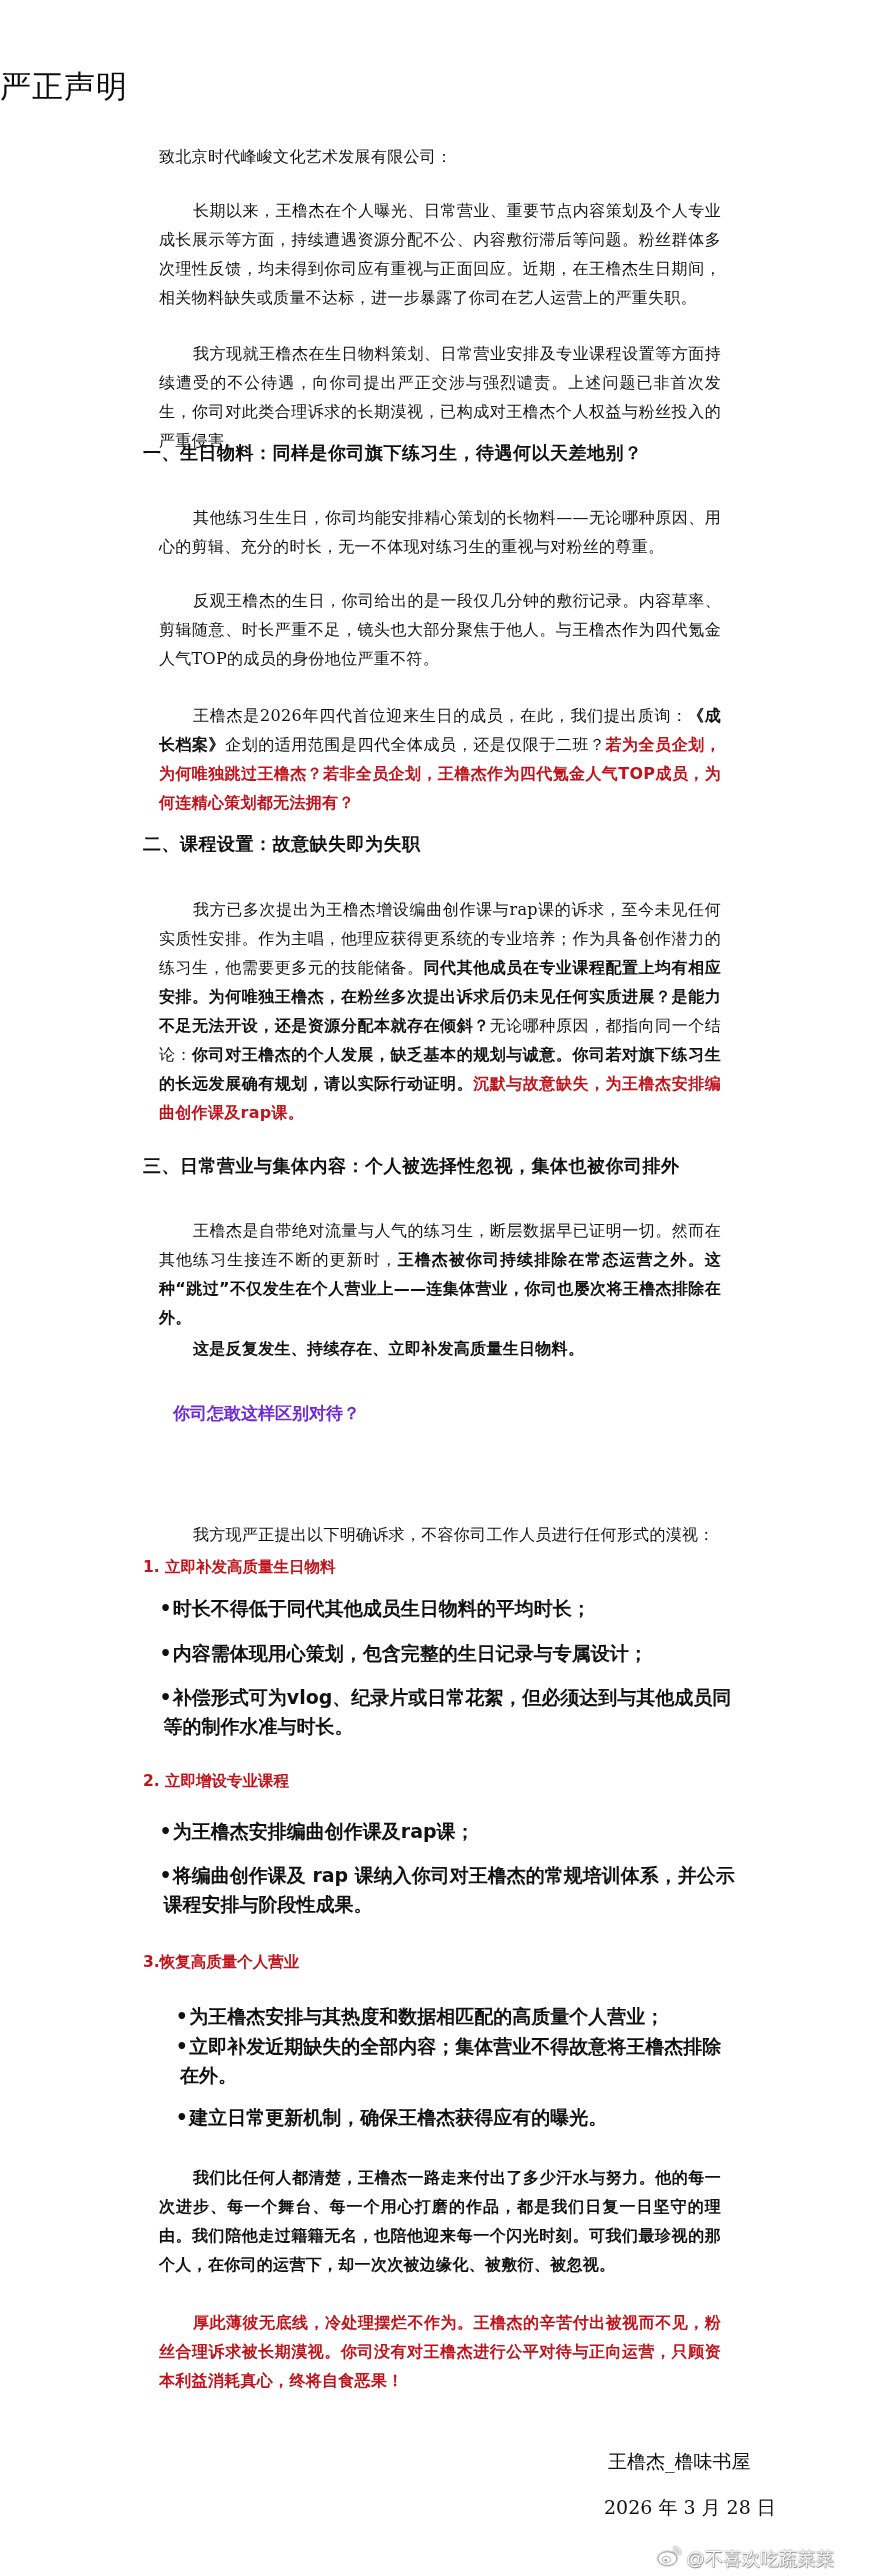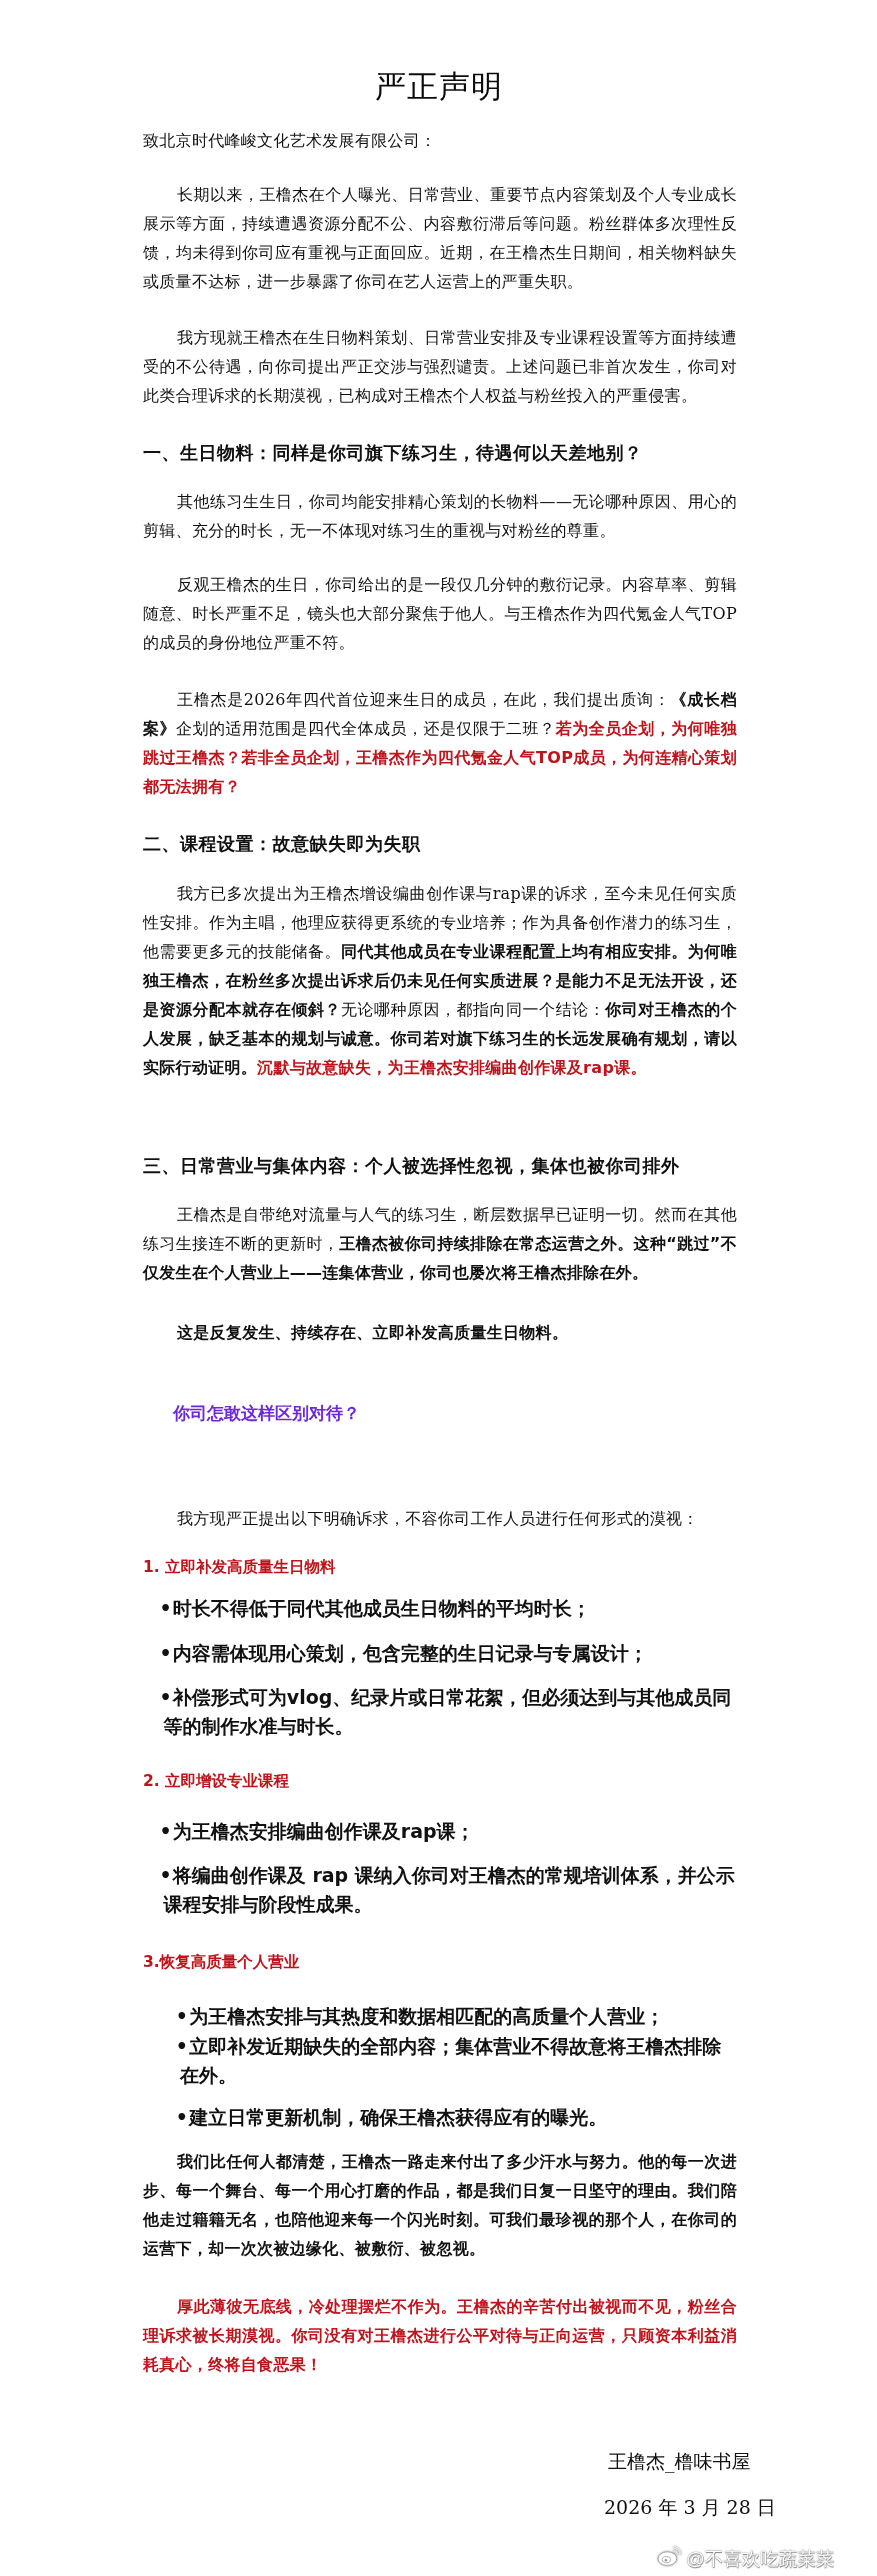--- a/index.html
+++ b/index.html
@@ -15,34 +15,33 @@
     position: absolute;
     left: 143px;
     top: 0;
     width: 594px;
   }
   .title {
     position: absolute;
     left: 0;
     width: 878px;
     top: 66px;
-    text-align: center;
     font-size: 31px;
     line-height: 41px;
     letter-spacing: 1px;
     color: #0a0a0a;
     font-family: "DejaVu Serif", "Liberation Serif", serif;
   }
   .block { position: absolute; left: 0; width: 594px; }
   .p {
     font-size: 16px;
     line-height: 29px;
     letter-spacing: 0.3px;
     text-align: justify;
-    margin: 0;
+    margin: 16px;
   }
   .indent { text-indent: 34px; }
   .h {
     font-size: 18px;
     line-height: 31px;
     font-weight: bold;
     font-family: "DejaVu Sans", "Liberation Sans", sans-serif;
     letter-spacing: 0.5px;
     margin: 0;
   }

